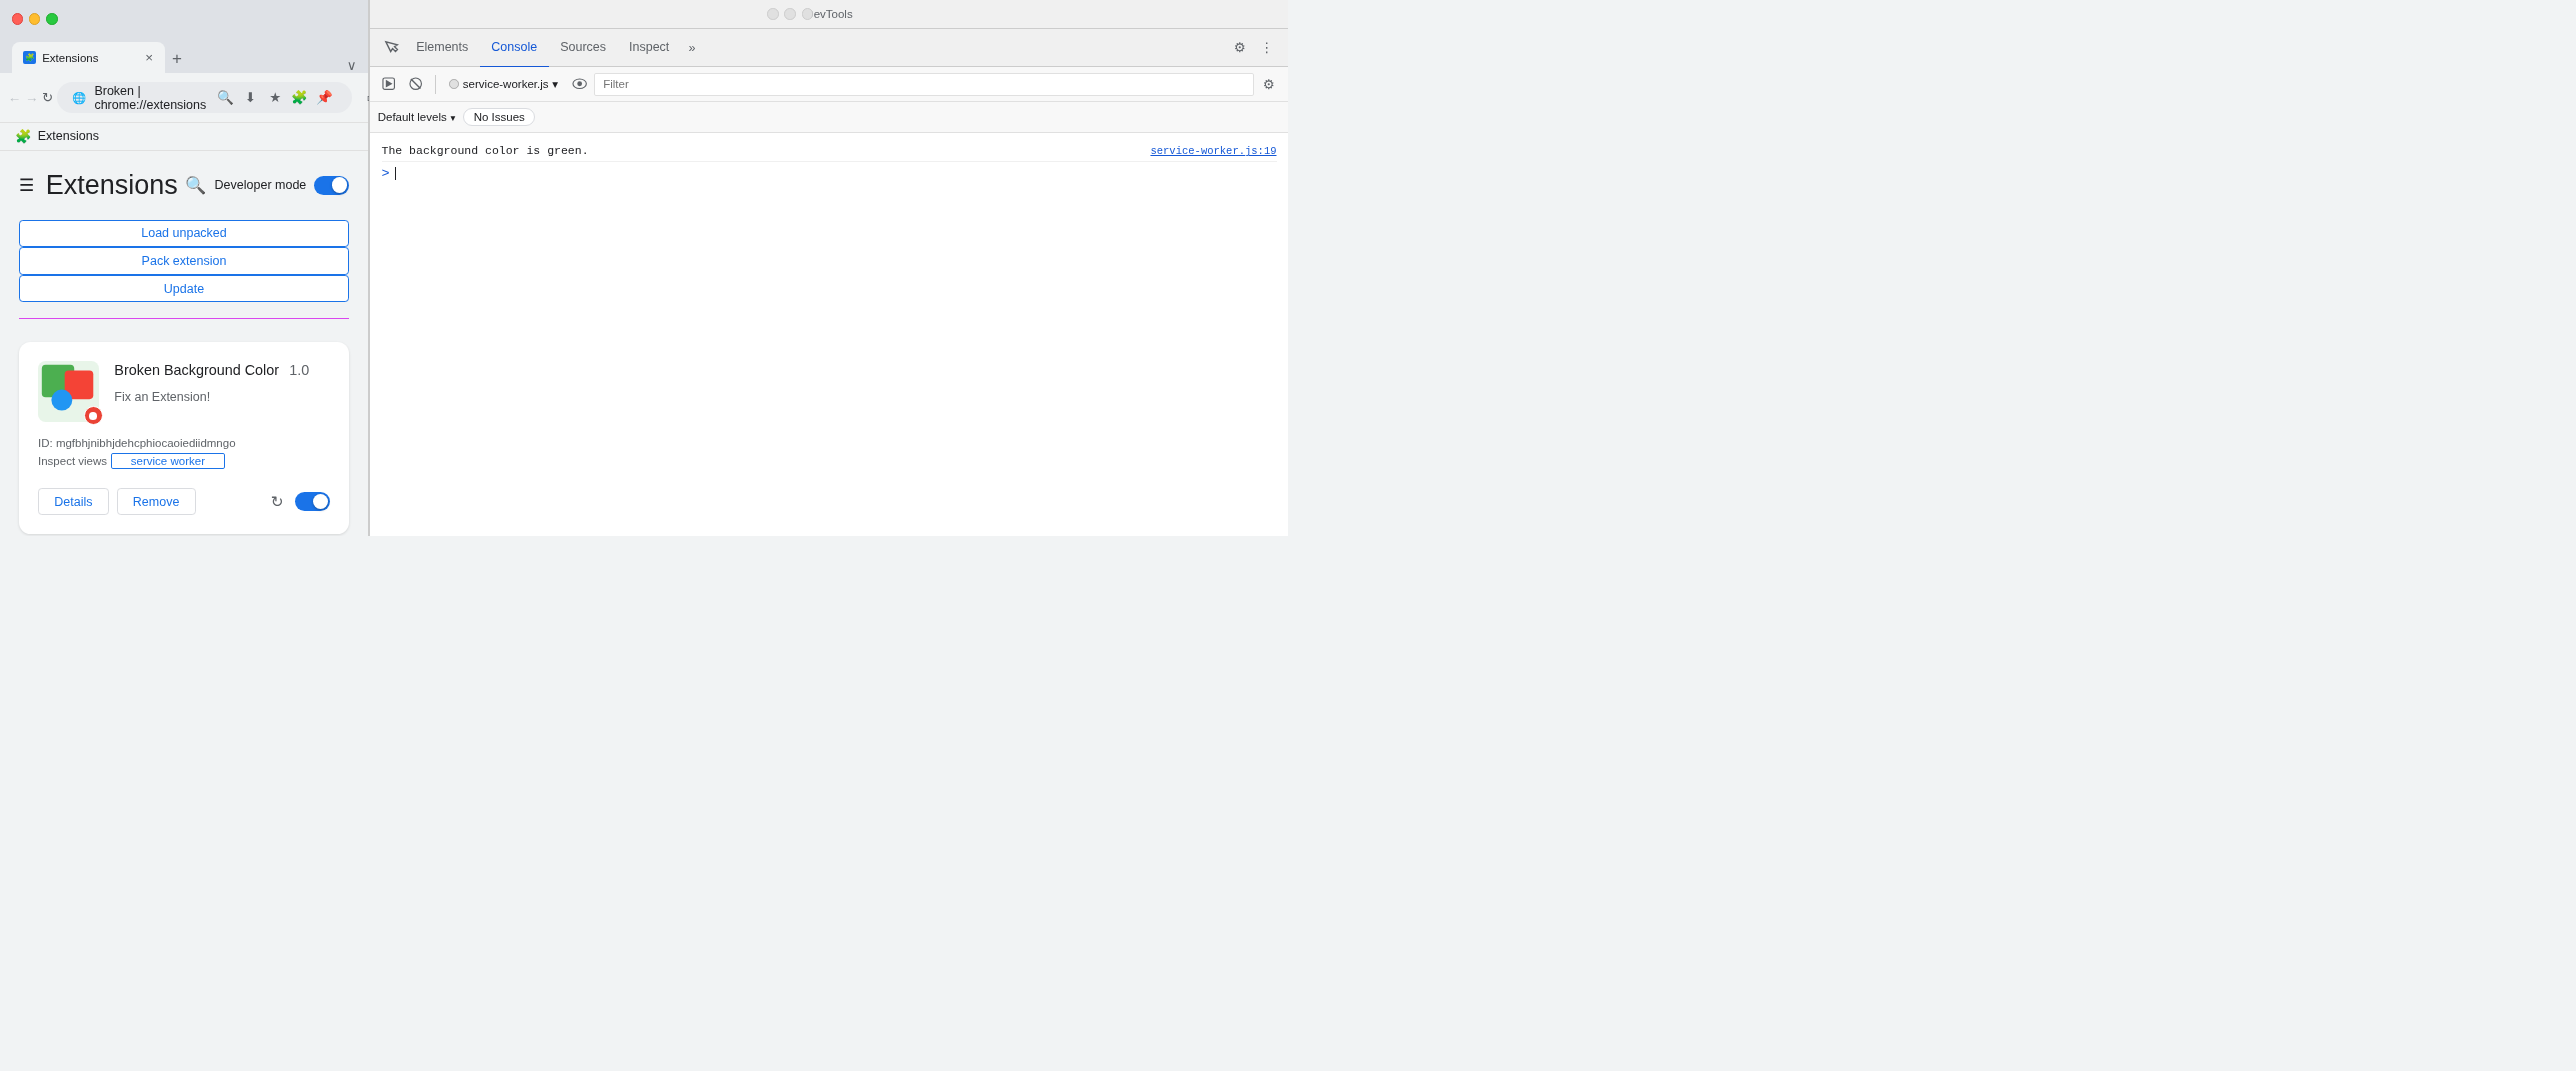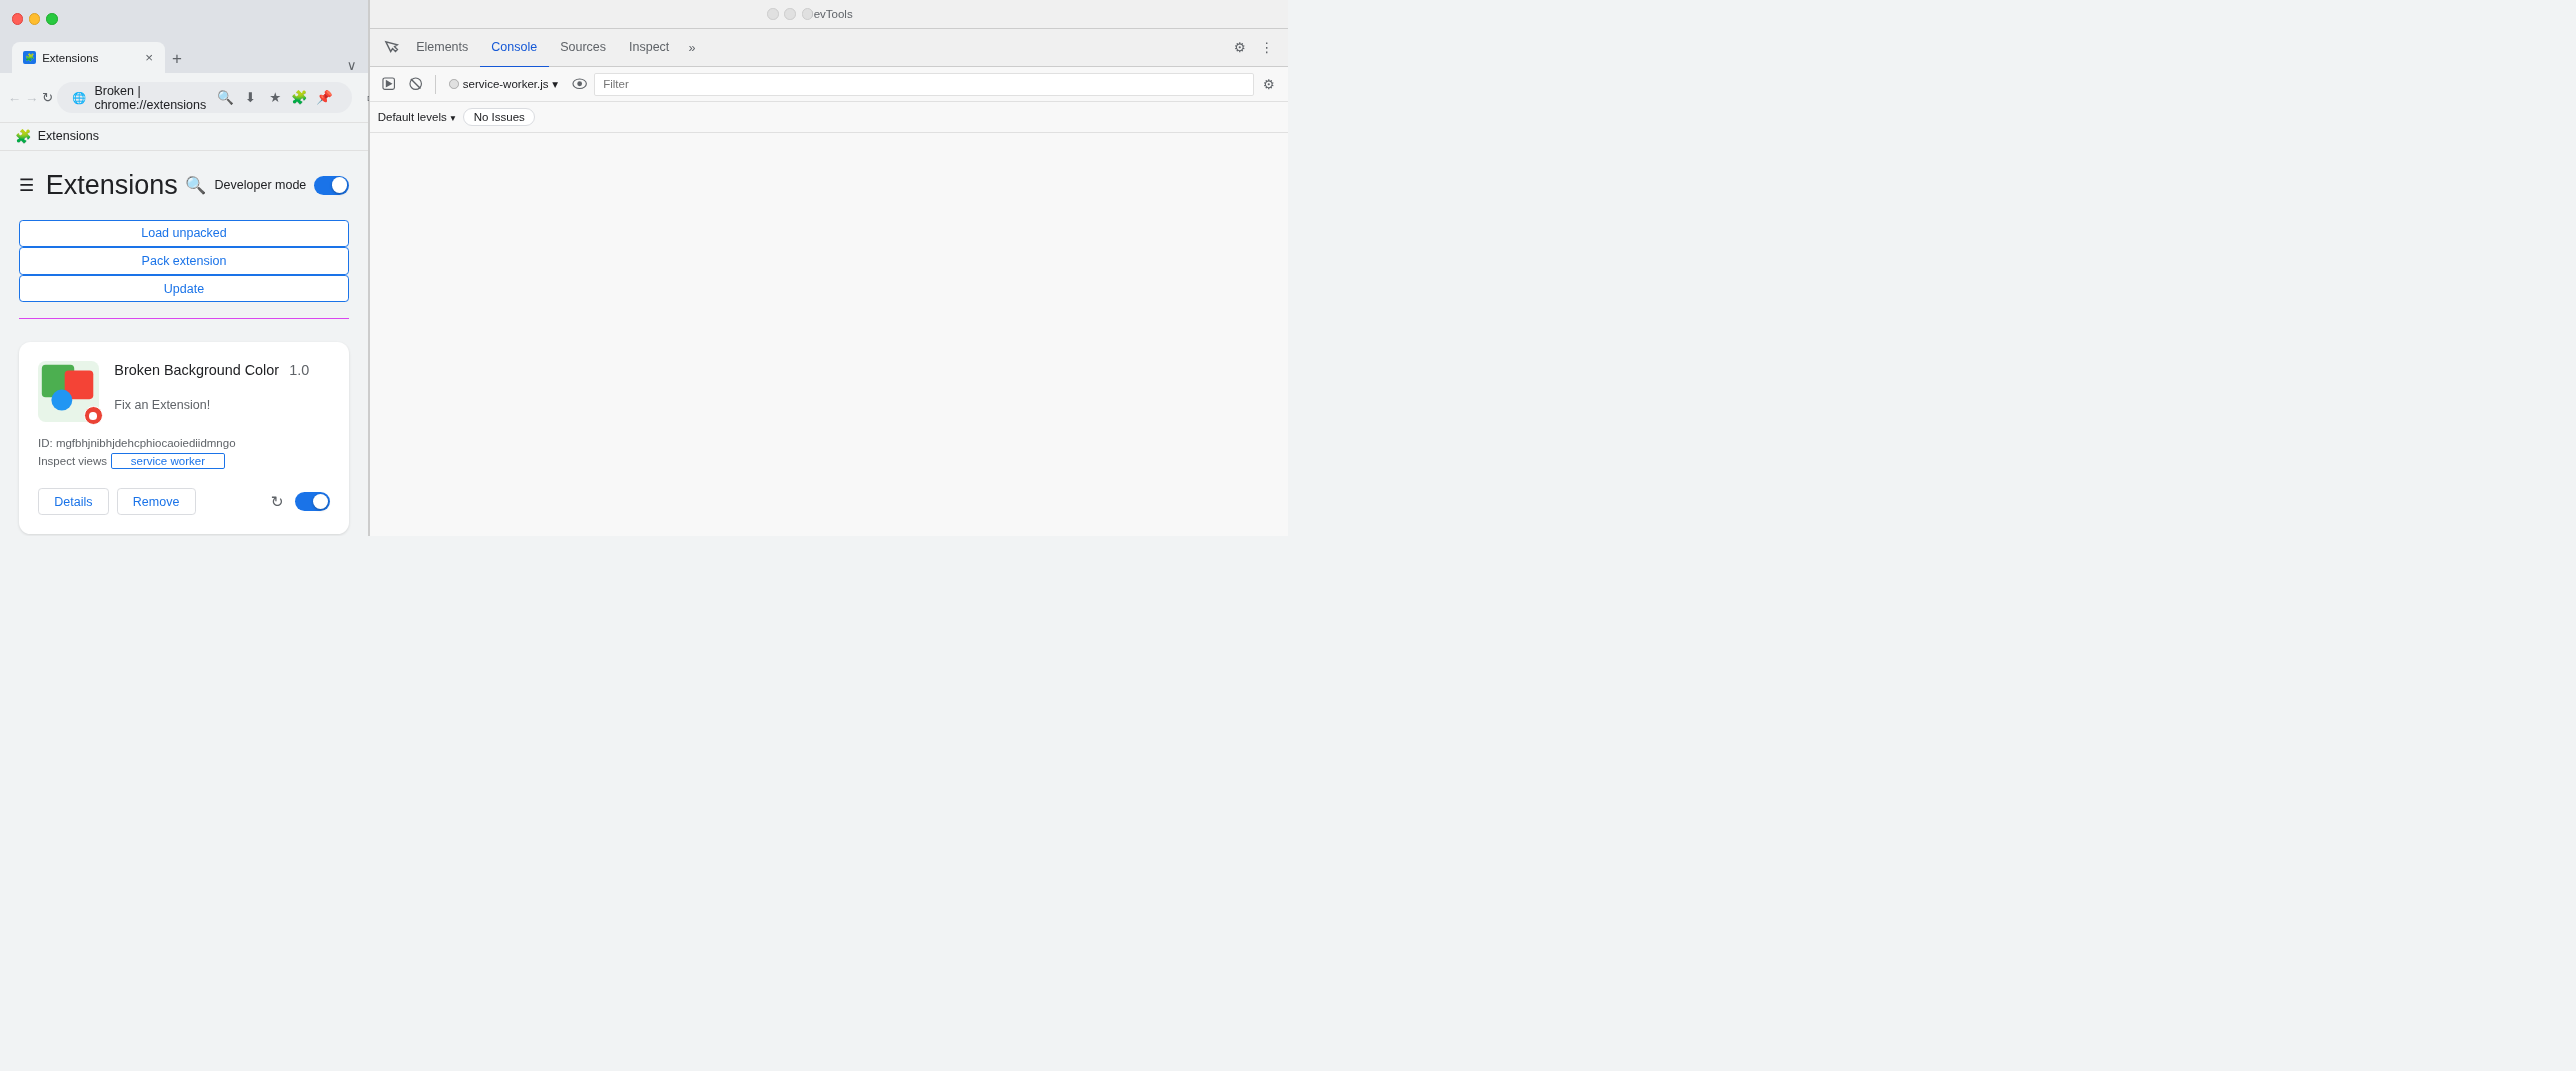--- a/index.html
+++ b/index.html
@@ -323,21 +323,21 @@
       color: #202124;
     }
     .ext-version {
       font-size: 14.4px;
       color: #5f6368;
       margin-left: 5.8px;
     }
     .ext-desc {
       font-size: 12.5px;
       color: #5f6368;
-      margin-top: 19px;
+      margin-top: 11px;
     }
 
     .ext-id-row {
       margin-top: 11.5px;
       font-size: 11.5px;
       color: #5f6368;
     }
     .ext-views-row {
       margin-top: 3.8px;
       font-size: 11.5px;
@@ -850,15 +850,25 @@
   </div>
 
   <div class="console-level-bar">
     <div class="level-selector">
       <span>Default levels</span>
       <span class="level-arrow">▾</span>
     </div>
     <span class="no-issues-badge">No Issues</span>
   </div>
 
+  <div class="console-output">
+    <div class="console-log-line">
+      <span class="console-log-text">The background color is green.</span>
+      <span class="console-log-source">service-worker.js:19</span>
+    </div>
+    <div class="console-input-line">
+      <span class="console-prompt">&gt;</span>
+      <span class="console-caret"></span>
+    </div>
+  </div>
 
 </div>
 
 
 </body></html>

